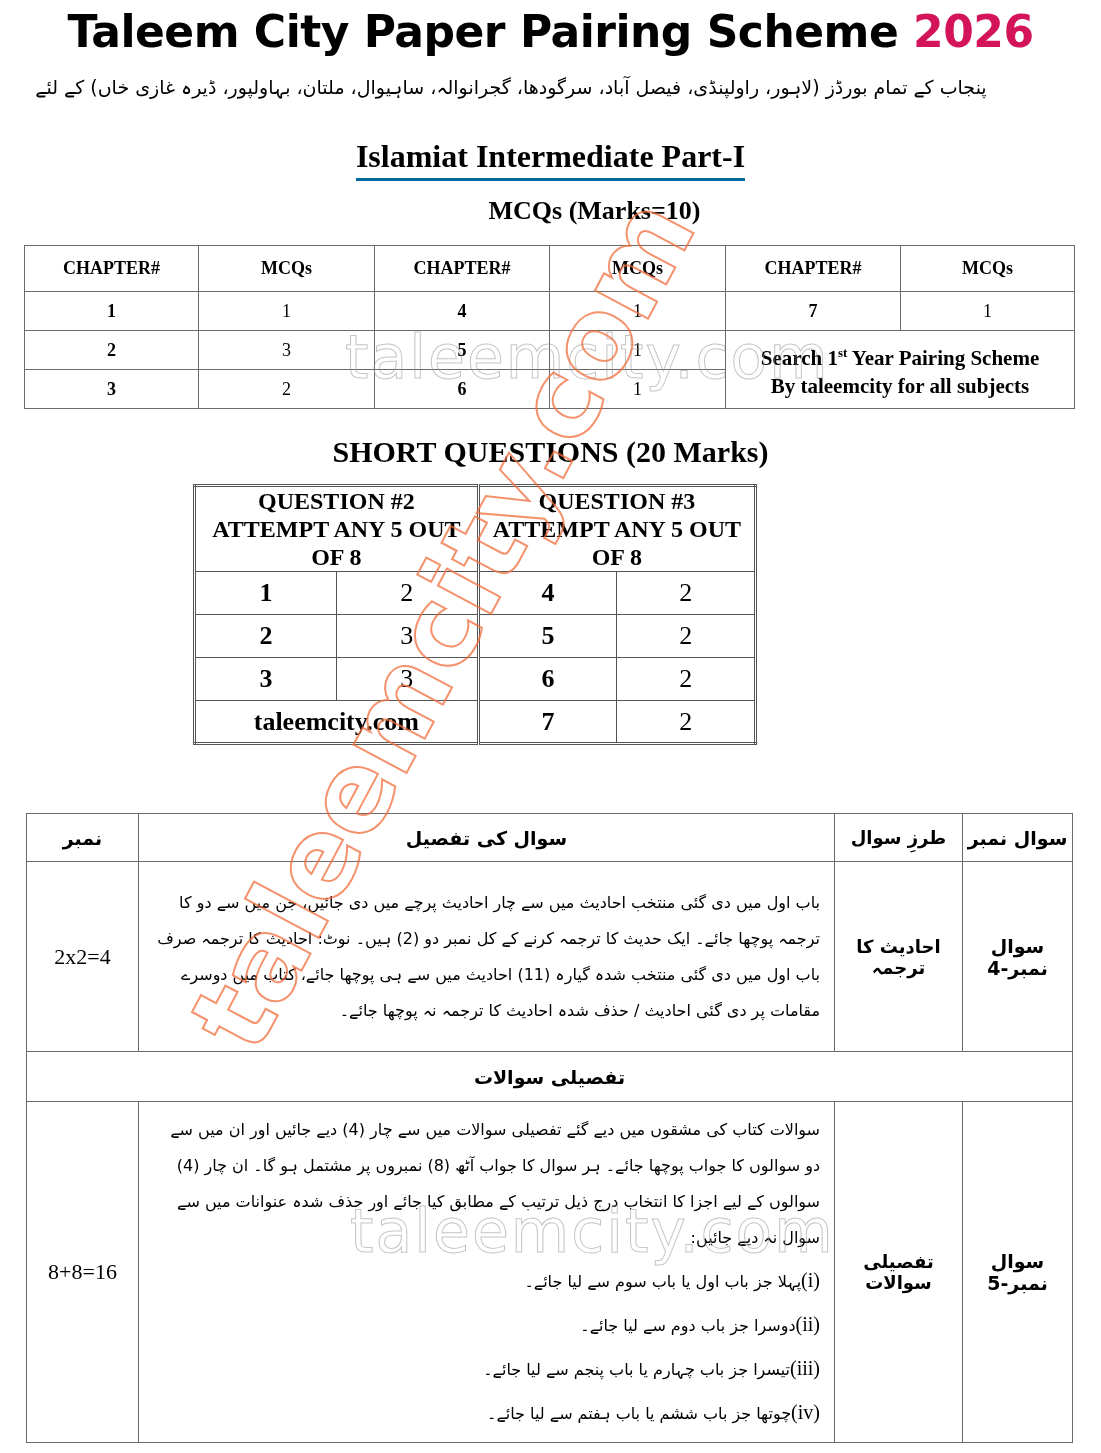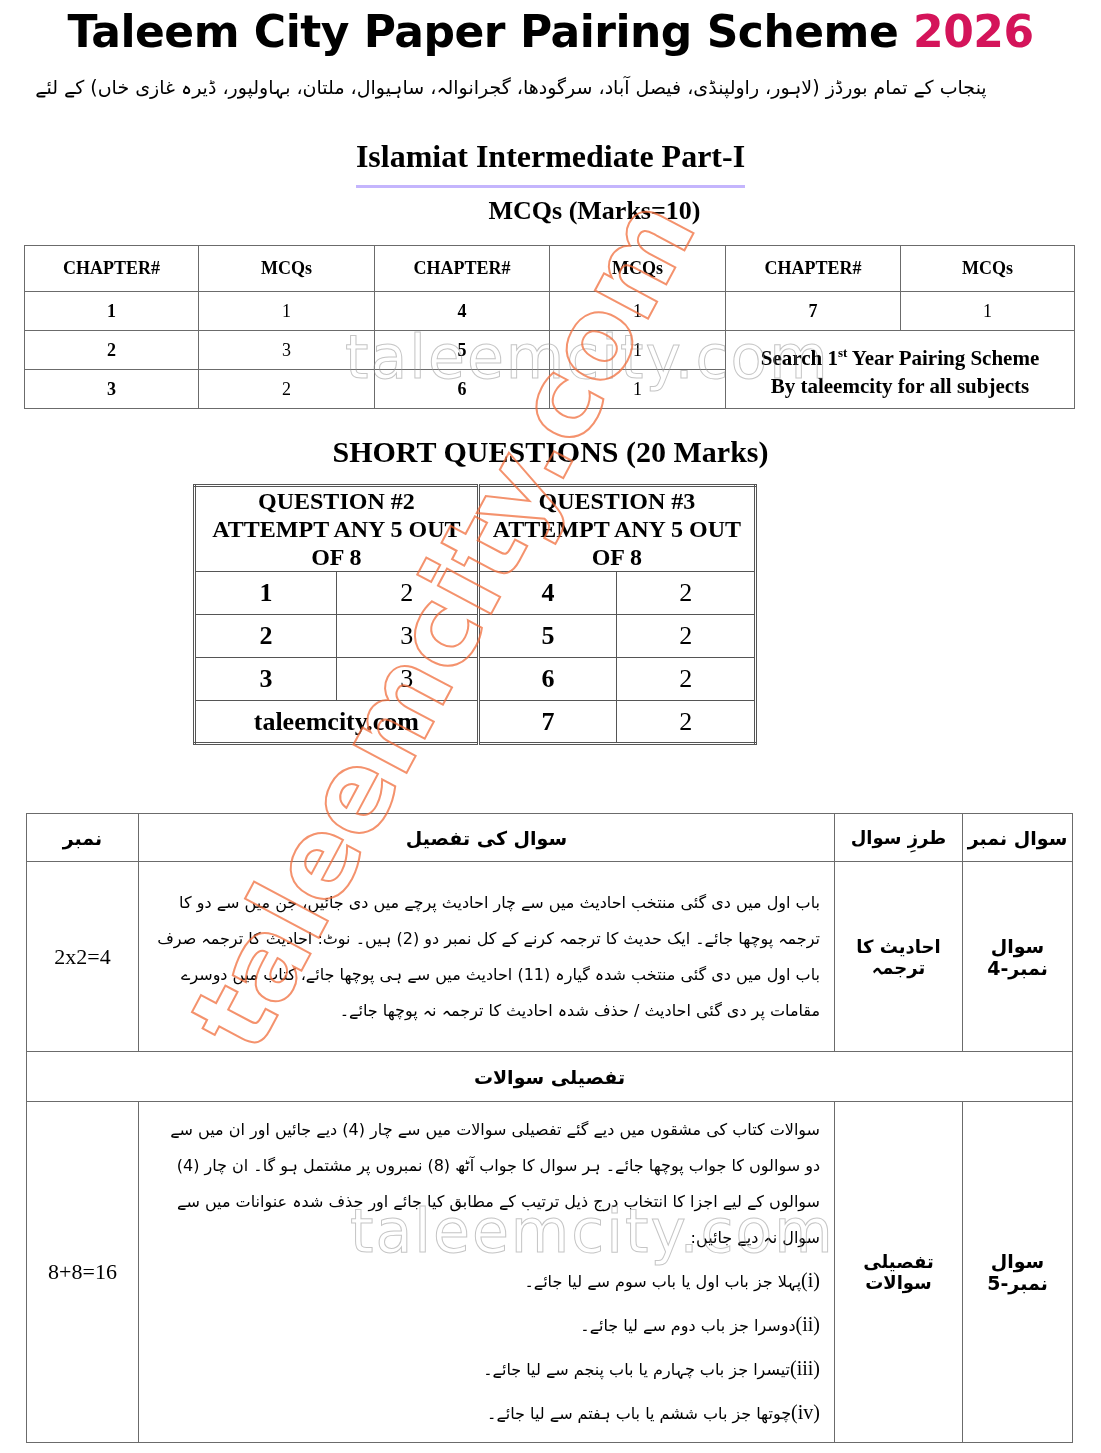--- a/index.html
+++ b/index.html
@@ -15,21 +15,21 @@
 
   .urdu-sub {
     position: absolute; left: 0; top: 70px; width: 1022px; text-align: center;
     direction: rtl; font-family: "DejaVu Sans", sans-serif; font-size: 19px; line-height: 34px;
   }
 
   .subject-title {
     position: absolute; left: 0; top: 136px; width: 1101px; text-align: center;
     font-family: "Liberation Serif", serif; font-weight: bold; font-size: 32px; line-height: 40px;
   }
-  .subject-title span { border-bottom: 3px solid #c4b5fd; padding-bottom: 11px; }
+  .subject-title span { border-bottom: 3px solid #0369a1; padding-bottom: 4px; }
 
   .mcq-heading {
     position: absolute; left: 0; top: 194px; width: 1101px; text-align: center;
     font-weight: bold; font-size: 26px; line-height: 34px; margin-left: 44px;
   }
 
   table { border-collapse: collapse; }
 
   
   .mcq-table { position: absolute; left: 24px; top: 245px; width: 1051px; }

